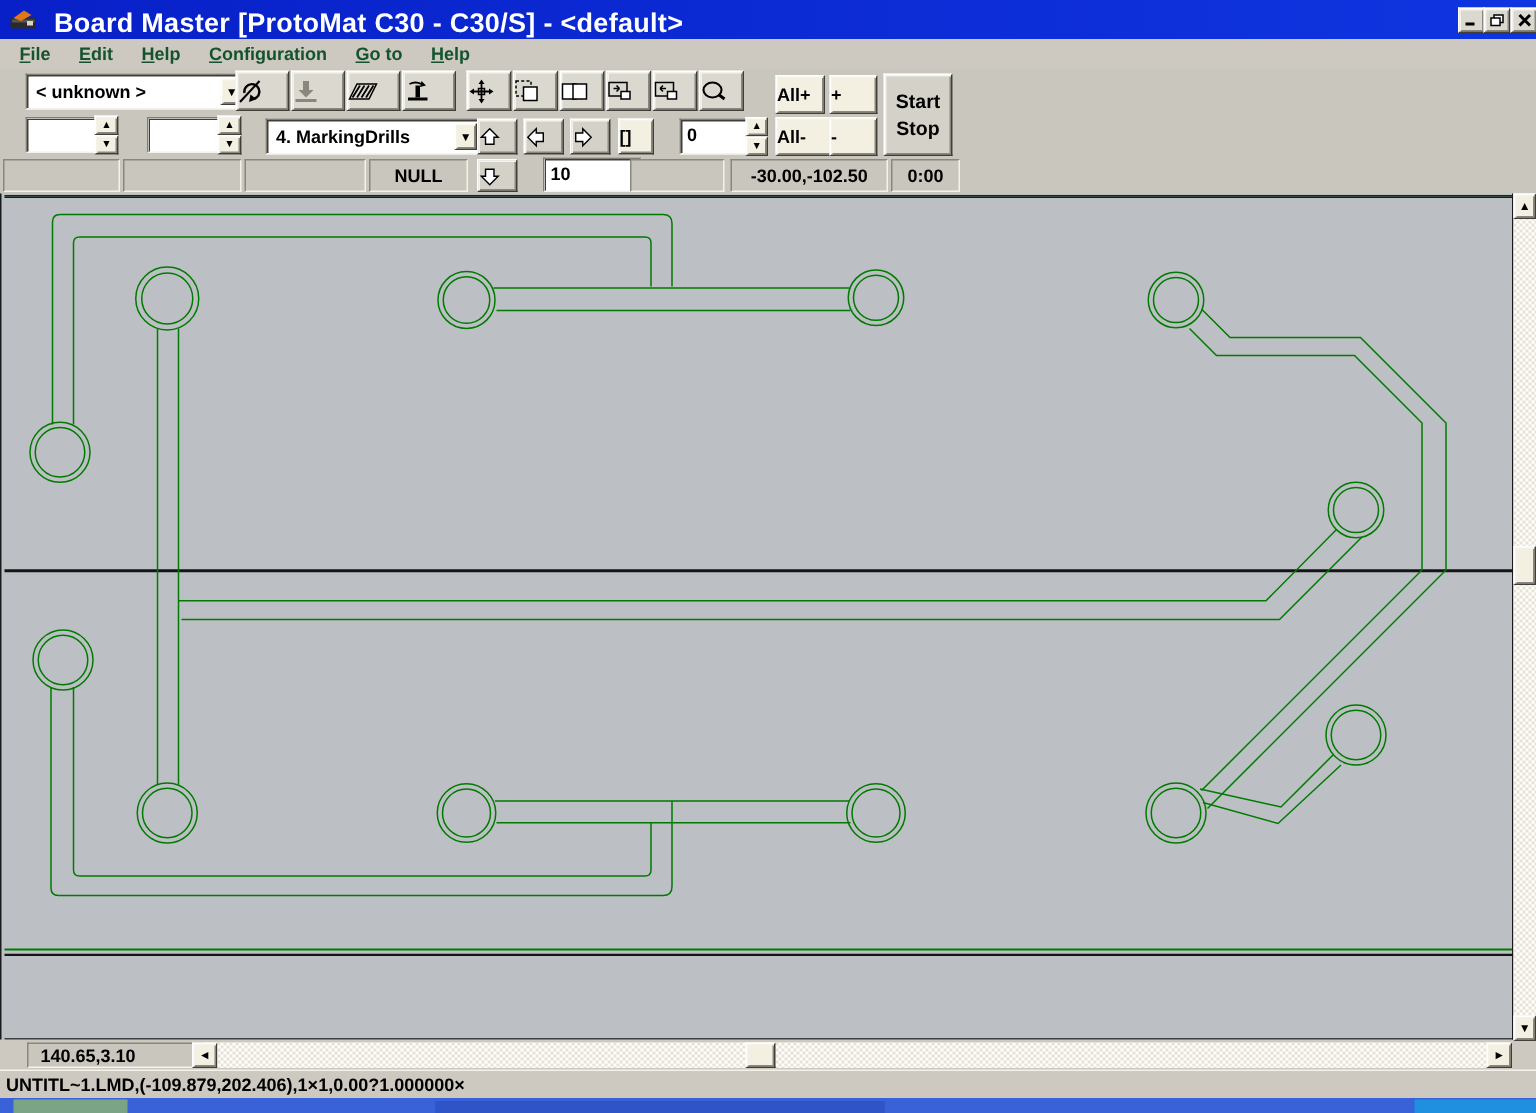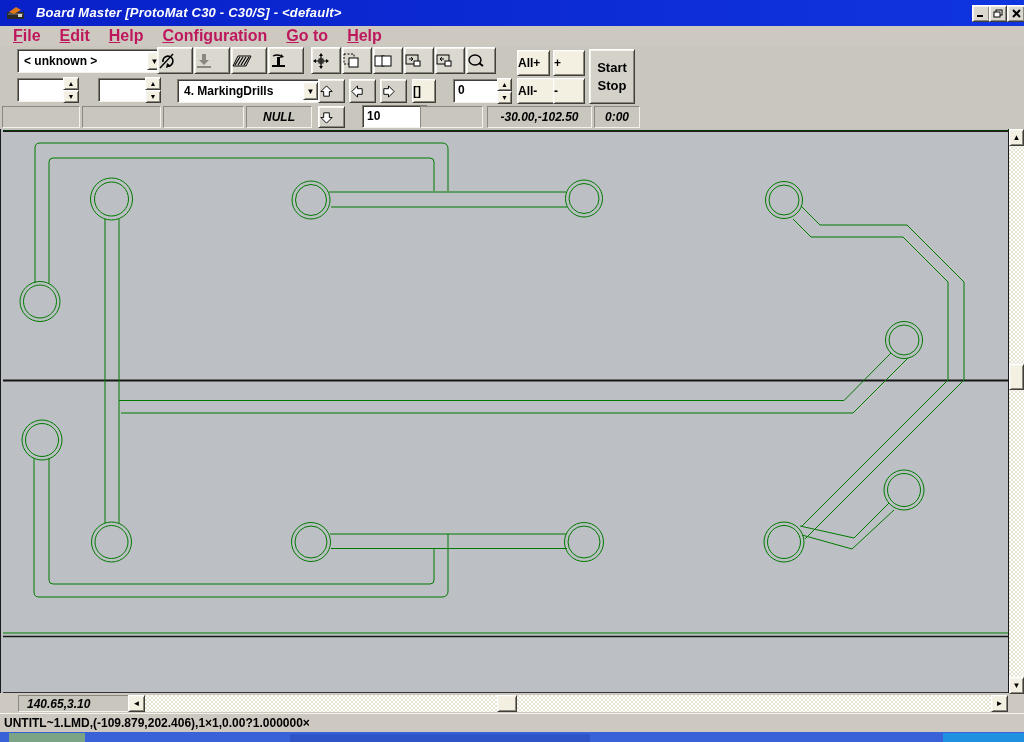--- a/index.html
+++ b/index.html
@@ -6,41 +6,41 @@
   body { width:1024px; height:742px; position:relative; overflow:hidden;
          font-family:"Liberation Sans", sans-serif; background:#cdc9c0;
          -webkit-font-smoothing:none; }
   .abs { position:absolute; }
   .bold { font-weight:bold; }
 
   
   #titlebar { left:0; top:0; width:1024px; height:26px;
               background:linear-gradient(90deg,#0820c8,#0f35e0);
               display:flex; align-items:center; color:#fff; }
-  #title-text { font-size:13px; font-weight:bold; margin-left:6px; letter-spacing:.2px;font-style:italic; }
+  #title-text { font-size:18px; font-weight:bold; margin-left:6px; letter-spacing:.2px; }
   .winbtn { width:16px; height:15px; background:#dbd8cf; border:1px solid;
             border-color:#fff #403e38 #403e38 #fff;
             box-shadow:inset 1px 1px 0 #f4f2ea, inset -1px -1px 0 #8a877e;
             display:flex; align-items:center; justify-content:center; }
   #menubar { left:0; top:26px; width:1024px; height:20px; background:#cdc9c0;
              display:flex; align-items:center; padding-left:8px; box-sizing:border-box; }
-  .menu-item { display:inline-block; font-size:16px; font-weight:bold; color:#be185d;
+  .menu-item { display:inline-block; font-size:12px; font-weight:bold; color:#14532d;
                padding:1px 5px; margin-right:9px; }
   .menu-item::first-letter { text-decoration:underline; }
 
   
   #toolbar { left:0; top:46px; width:1024px; height:83px; background:#c9c6bd; }
   .raised { background:#dbd8cf; border:1px solid; border-color:#fff #403e38 #403e38 #fff;
             box-shadow:inset 1px 1px 0 #f4f2ea, inset -1px -1px 0 #8a877e; box-sizing:border-box; }
   .cream  { background:#f3f0e2; }
   .sunkenw{ background:#fff; border:1px solid; border-color:#807d74 #f4f2ea #f4f2ea #807d74;
             box-shadow:inset 1px 1px 0 #403e38; box-sizing:border-box;margin-left:13px; }
   .panel3 { background:#c9c6bd; border:1px solid; border-color:#8a877e #f4f2ea #f4f2ea #8a877e;
             box-sizing:border-box; font-size:12px; font-weight:bold; color:#000;
-            display:flex; align-items:center;font-style:italic; }
+            display:flex; align-items:center; }
   .combo-text { font-size:12px; font-weight:bold; padding-left:6px; display:flex; align-items:center; height:100%; }
   .drop-btn { position:absolute; right:2px; top:2px; bottom:2px; width:15px;
               display:flex; align-items:center; justify-content:center; font-size:8px; }
   .spin { display:flex; flex-direction:column; }
   .spin > div { flex:1; display:flex; align-items:center; justify-content:center; font-size:7px; line-height:1; }
   .iconbtn { display:flex; align-items:center; justify-content:flex-start; }
   .editval { font-size:12px; font-weight:bold; padding:3px 0 0 4px; box-sizing:border-box; }
 
   
   #canvas { left:0; top:129px; width:1009px; height:564px; background:#bcc0c4;

